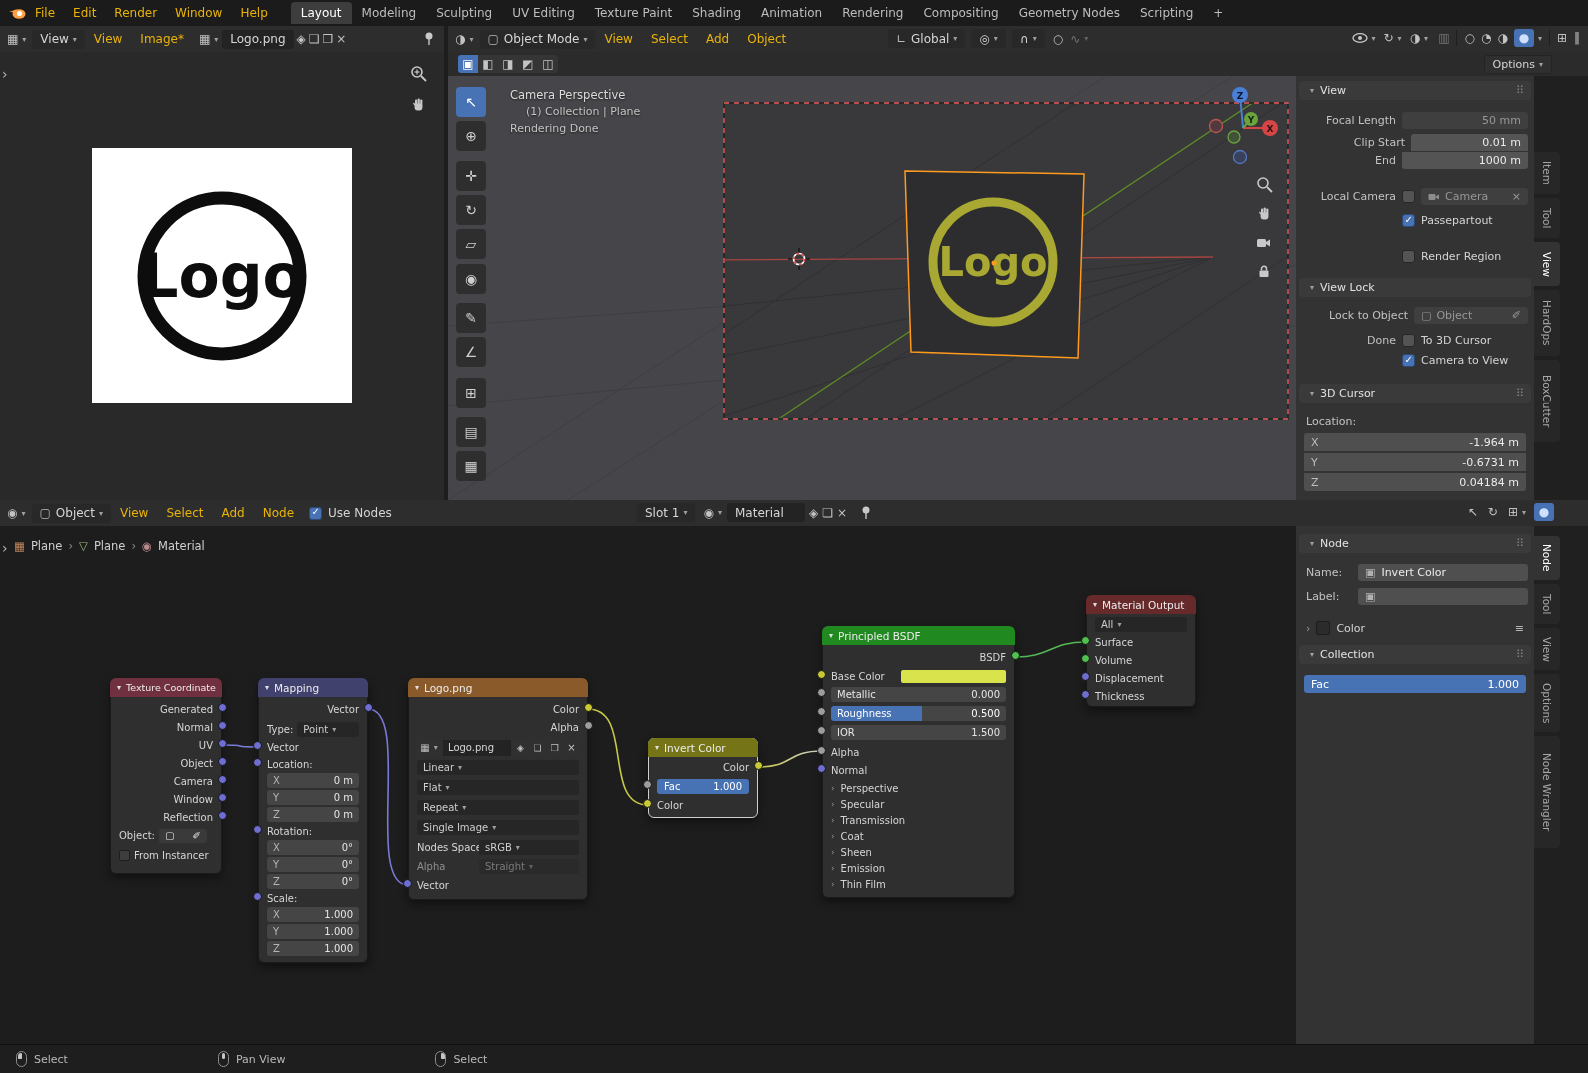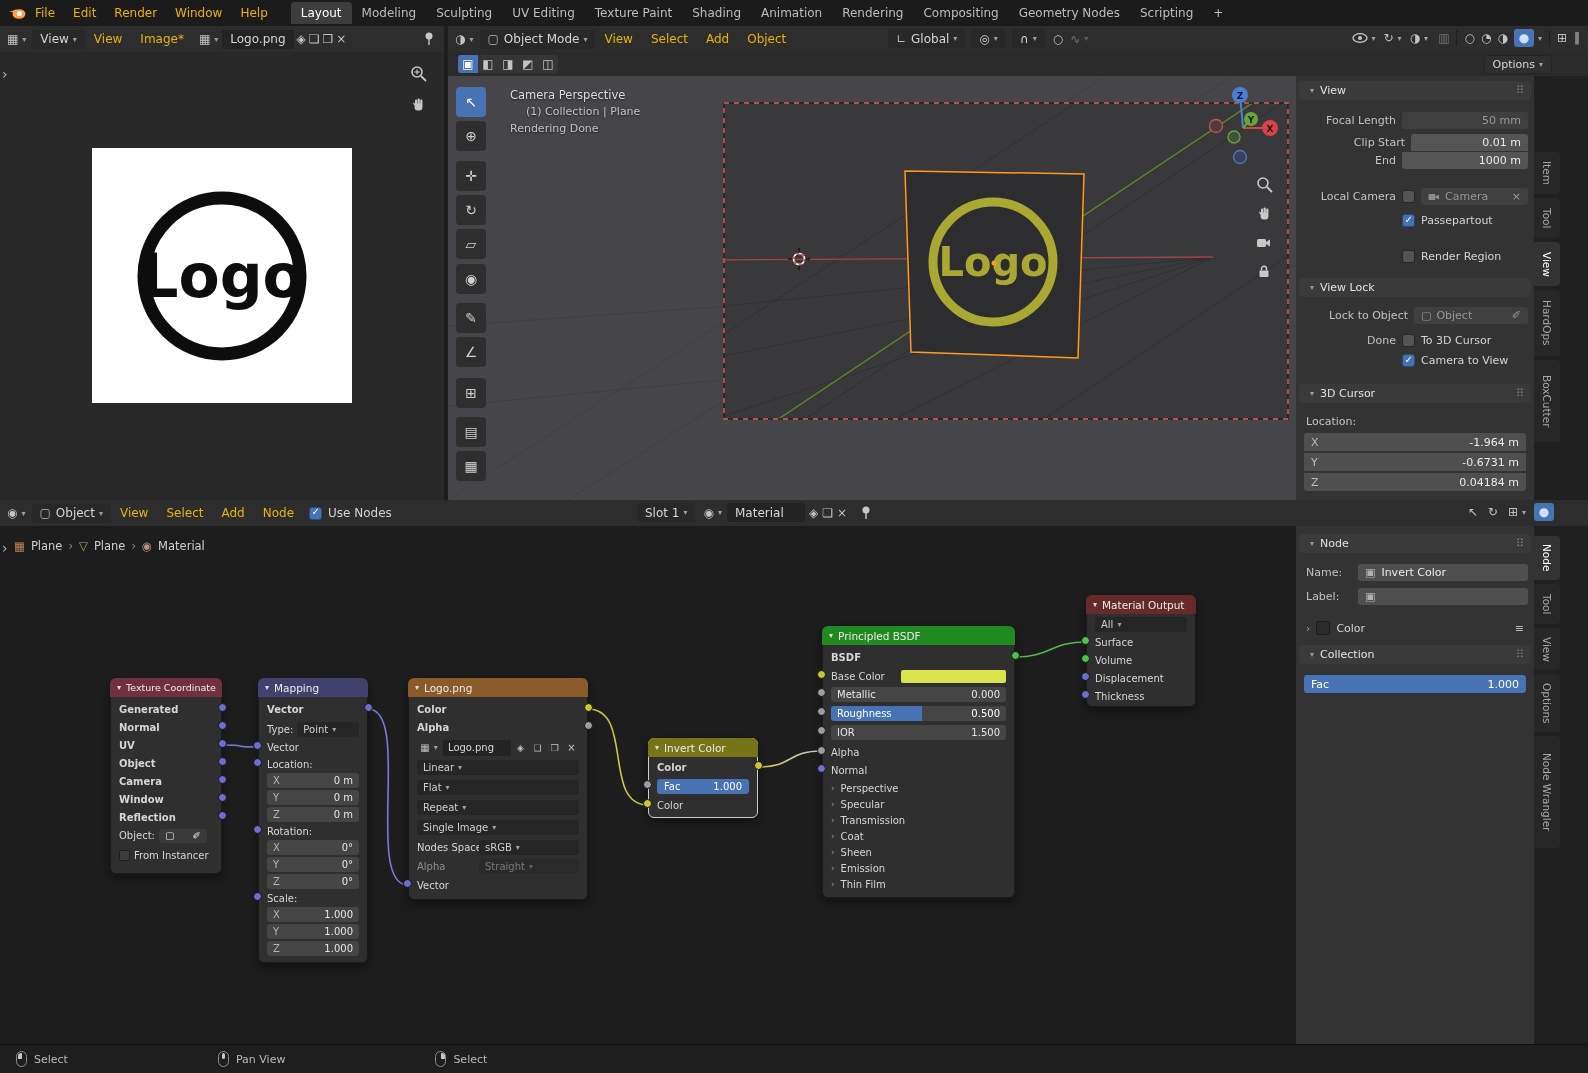--- a/index.html
+++ b/index.html
@@ -15,21 +15,21 @@
   .caret{font-size:8px;color:#9f9f9f;margin-left:4px;}
   .icon-btn{color:#c3c3c3;display:inline-flex;align-items:center;justify-content:center;font-size:12px;}
   .dim{opacity:.45;}
   .sep{width:1px;height:16px;background:#1f1f1f;margin:0 7px;}
   
   .node{position:absolute;background:rgba(47,47,47,.97);border:1px solid #1a1a1a;border-radius:6px;box-shadow:0 4px 10px rgba(0,0,0,.45);font-size:10px;}
   .node.active{border-color:#cfcfcf;}
   .node-h{position:absolute;left:-1px;right:-1px;top:-1px;height:19px;border-radius:6px 6px 0 0;display:flex;align-items:center;padding:0 7px;color:#ececec;gap:5px;font-size:10.5px;white-space:nowrap;overflow:hidden;}
   .nh-caret{font-size:8px;color:#e0e0e0;}
   .nrow{position:absolute;left:8px;right:8px;display:flex;align-items:center;color:#d6d6d6;gap:4px;white-space:nowrap;}
-  .nout{justify-content:flex-start;font-weight:bold;}
+  .nout{justify-content:flex-end;}
   .ndrop{flex:1;background:#262626;border-radius:3px;height:15px;display:flex;align-items:center;padding:0 6px;color:#cfcfcf;}
   .nfield{background:#454545;border-radius:3px;height:14px;display:flex;align-items:center;padding:0 6px;color:#e6e6e6;}
   .sock{position:absolute;width:9px;height:9px;border:1.5px solid #121212;border-radius:50%;}
   .s-vec{background:#6e6ed0;}.s-col{background:#c9c935;}.s-val{background:#9d9d9d;}.s-shd{background:#4fc14f;}
   .sl{left:-6px;}.sr{right:-6px;}
   
   .panel-h{position:absolute;left:3px;right:3px;height:19px;background:#3a3a3a;border-radius:4px;display:flex;align-items:center;padding:0 7px;color:#e2e2e2;font-size:11px;gap:6px;}
   .prow{position:absolute;display:flex;align-items:center;font-size:11px;gap:6px;}
   .plabel{color:#c2c2c2;text-align:right;}
   .pfield{background:#545454;border-radius:3px;height:17px;display:flex;align-items:center;padding:0 7px;color:#ebebeb;}

